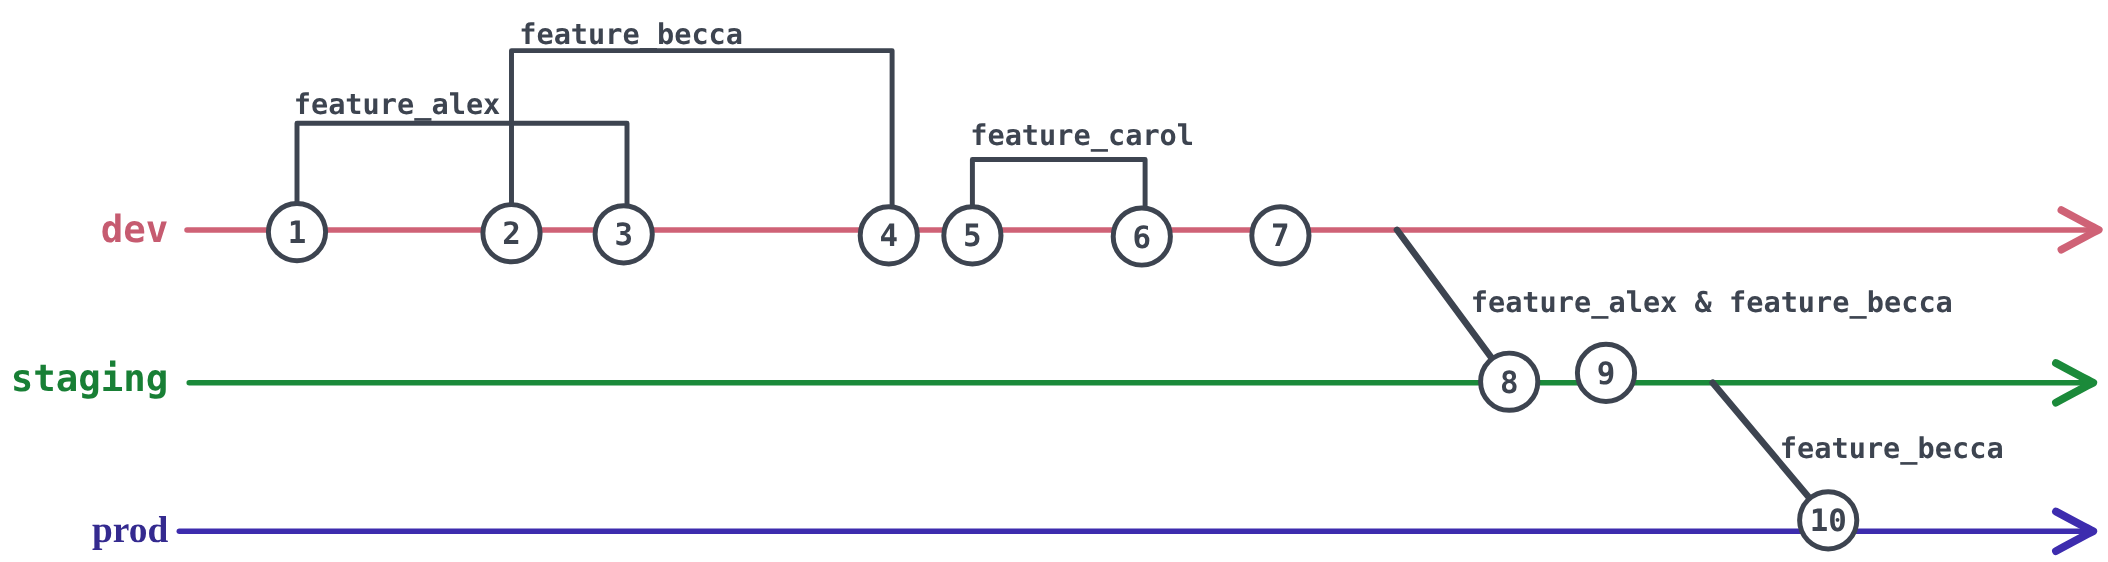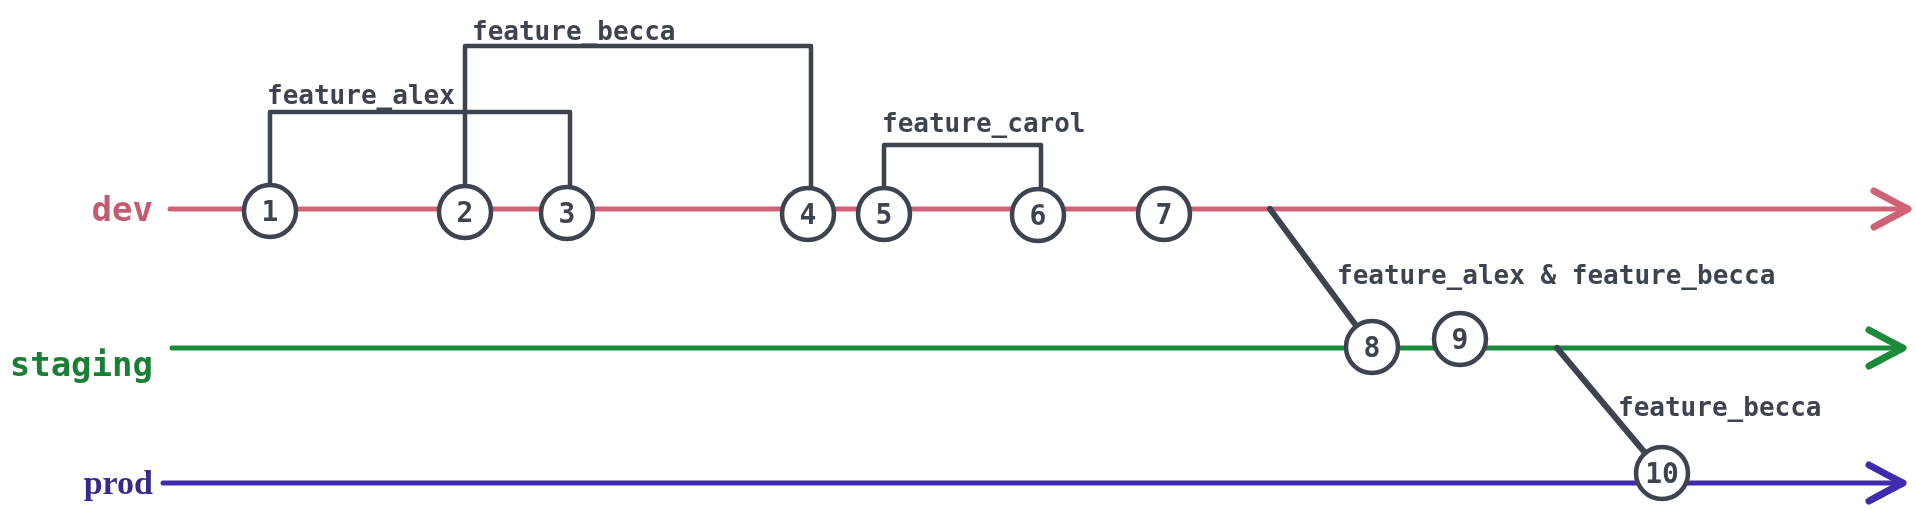--- a/index.html
+++ b/index.html
@@ -30,21 +30,21 @@
     font-family: "DejaVu Sans Mono", monospace;
     font-size: 28px;
     font-weight: 600;
   }
 </style>
 </head>
 <body>
 
 <div class="stage">
   <div class="branch-label" style="top: 189px; color: rgb(198, 91, 112);">dev</div>
-  <div class="branch-label" style="top: 344px; color: rgb(24, 127, 53);">staging</div>
+  <div class="branch-label" style="top: 324px; color: rgb(24, 127, 53);">staging</div>
   <div class="branch-label" style="top: 463px; color: rgb(52, 42, 143); font-family: Liberation Serif, serif;">prod</div>
   <svg class="graph" width="1916" height="511" viewBox="0 0 1916 511">
       <line x1="170" y1="209" x2="1902" y2="209" stroke="#cf6276" stroke-width="5" stroke-linecap="round"></line>
       <path d="M 1874 191 Q 1900 205 1908 209 Q 1900 213 1874 227" fill="none" stroke="#cf6276" stroke-width="7" stroke-linecap="round" stroke-linejoin="round"></path>
       <line x1="172" y1="348" x2="1897" y2="348" stroke="#1b8a3a" stroke-width="5" stroke-linecap="round"></line>
       <path d="M 1869 330 Q 1895 344 1903 348 Q 1895 352 1869 366" fill="none" stroke="#1b8a3a" stroke-width="7" stroke-linecap="round" stroke-linejoin="round"></path>
       <line x1="163" y1="483" x2="1897" y2="483" stroke="#3d2cae" stroke-width="5" stroke-linecap="round"></line>
       <path d="M 1869 465 Q 1895 479 1903 483 Q 1895 487 1869 501" fill="none" stroke="#3d2cae" stroke-width="7" stroke-linecap="round" stroke-linejoin="round"></path>
       <line x1="1270" y1="209" x2="1372" y2="347" stroke="#3d4450" stroke-width="6" stroke-linecap="round"></line>
       <text x="1337" y="284" fill="#3d4450" class="feat-label">feature_alex &amp; feature_becca</text>

